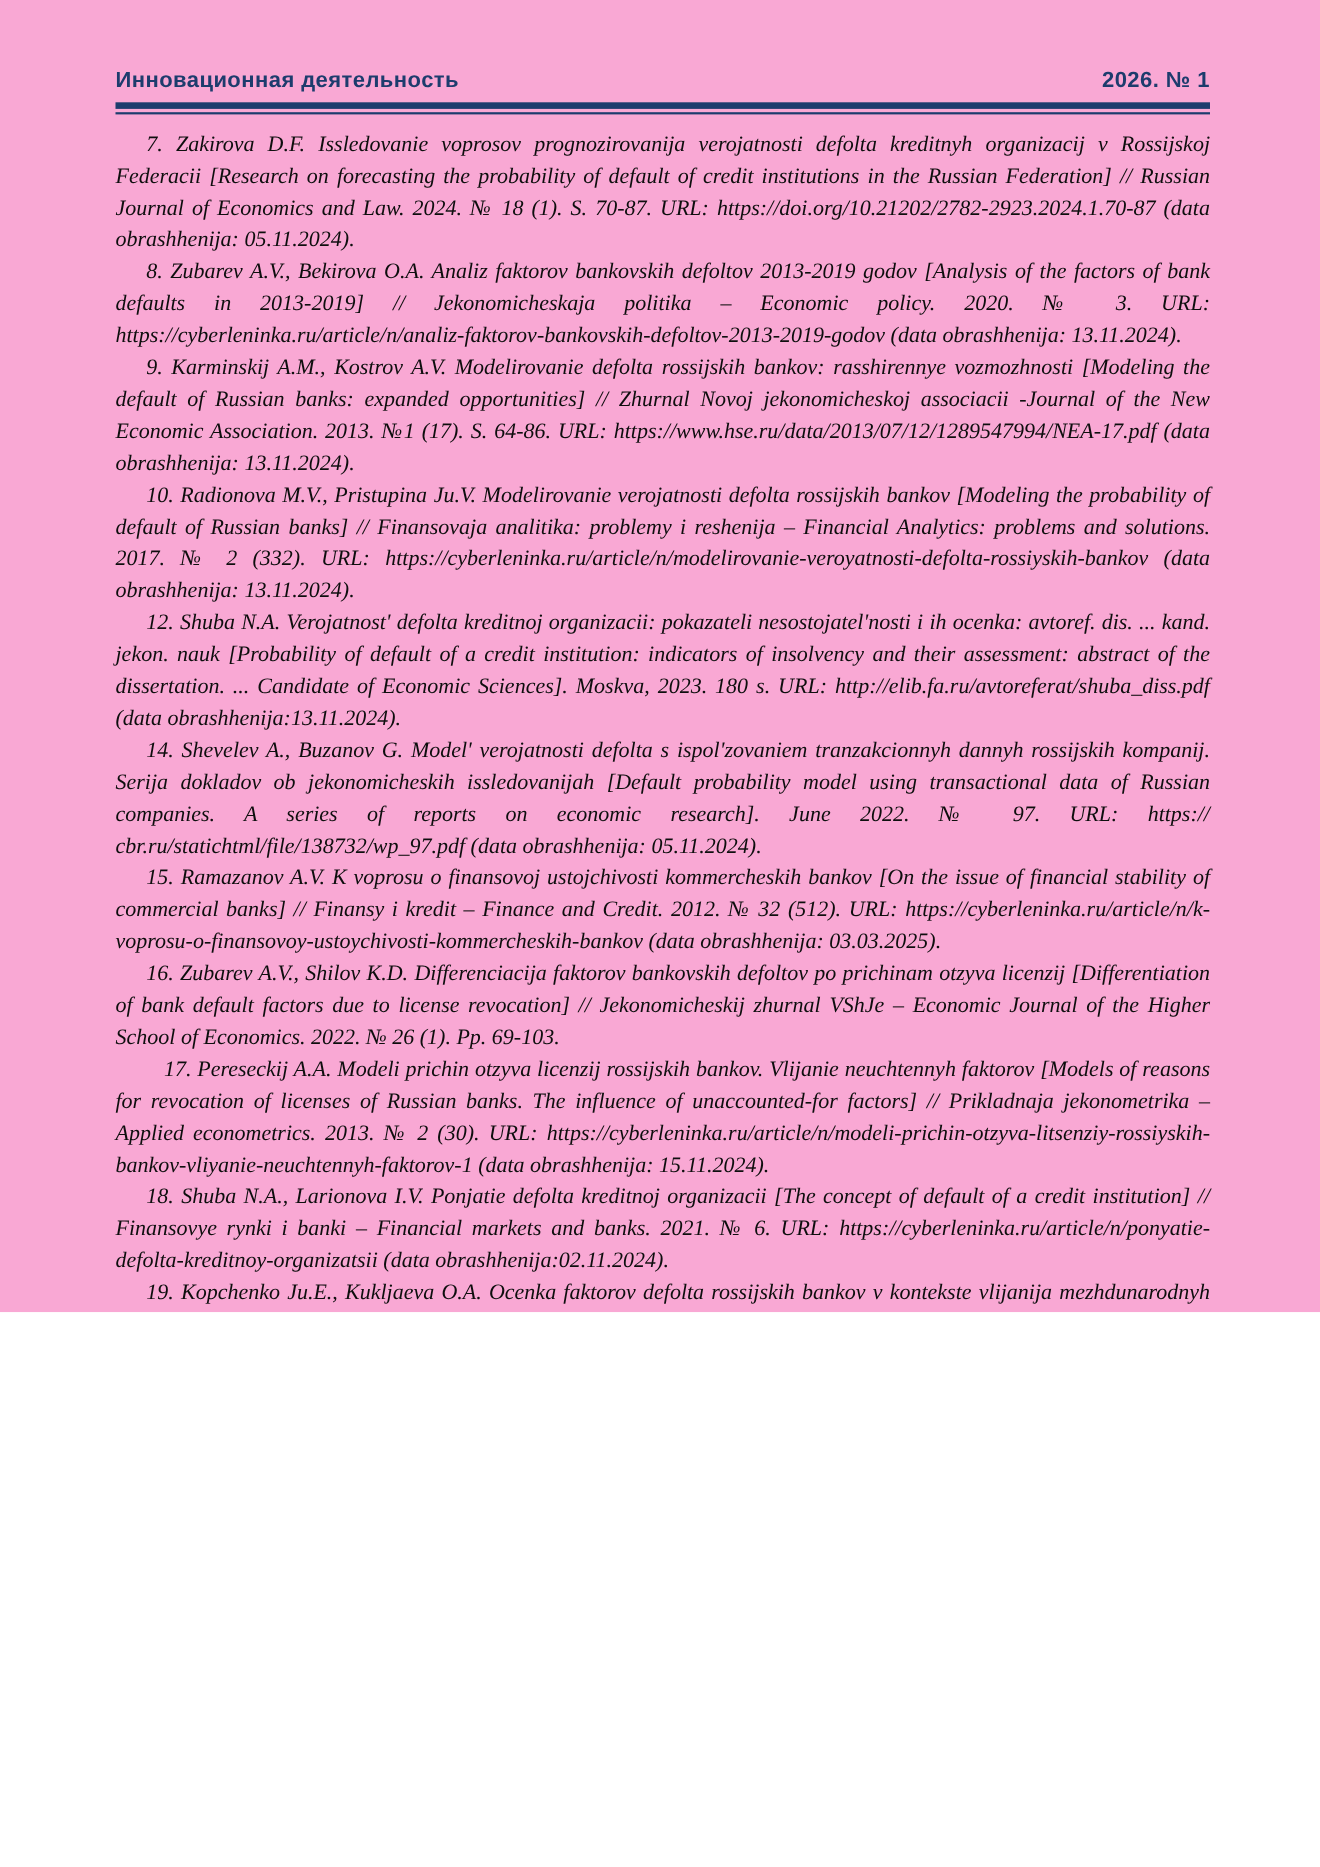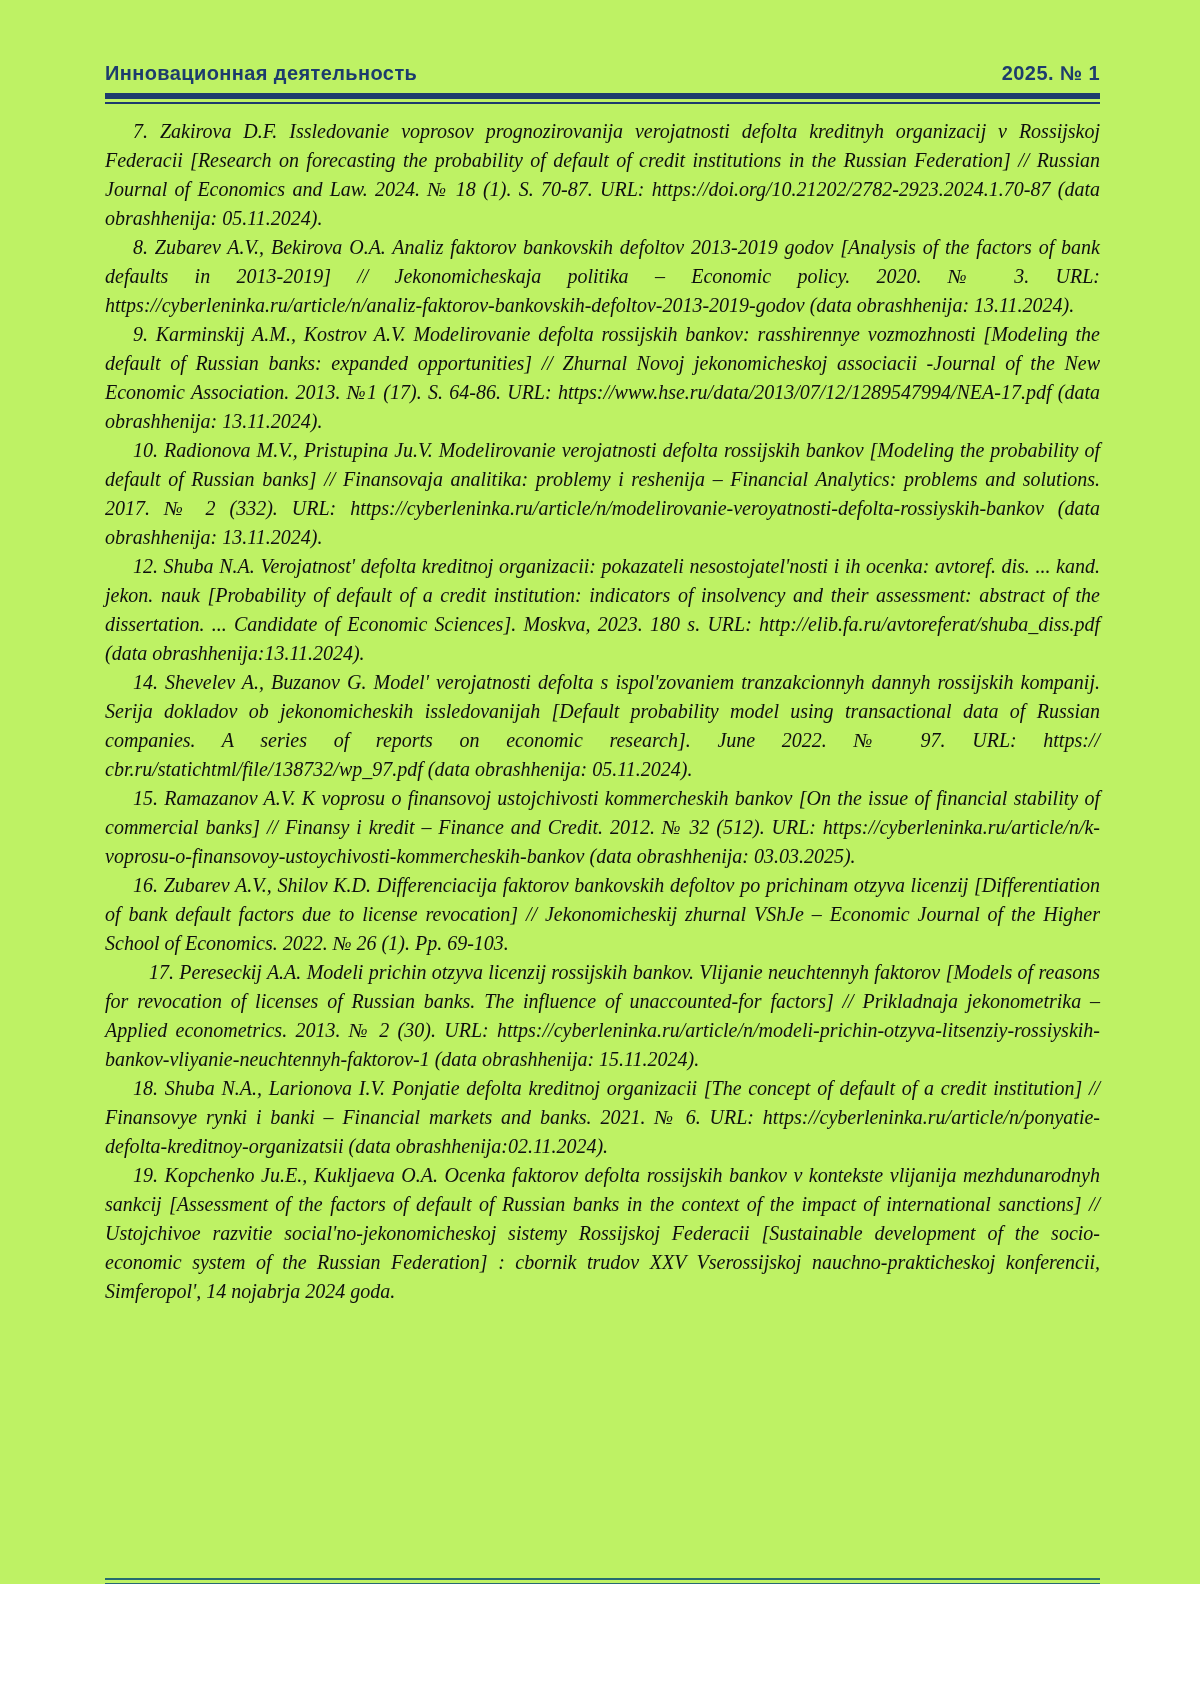--- a/index.html
+++ b/index.html
@@ -3,22 +3,22 @@
 <meta charset="utf-8">
 <style>
   html, body {
     margin: 0;
     padding: 0;
     background: #ffffff;
   }
   .page {
     position: relative;
     width: 1200px;
-    height: 1584px;
-    background: #bef264;
+    height: 1193px;
+    background: #f9a8d4;
     overflow: hidden;
     font-family: "Liberation Serif", serif;
   }
 
   
   .header {
     position: absolute;
     top: 62px;
     left: 105px;
     width: 995px;
@@ -76,21 +76,21 @@
   }
 </style>
 </head>
 <body>
 
 <div class="page">
 
   <header class="header">
     <div class="header-row">
       <span>Инновационная деятельность</span>
-      <span>2025. № 1</span>
+      <span>2026. № 1</span>
     </div>
     <div class="header-rules">
       <div class="rule-navy-thick"></div>
       <div class="rule-navy-thin"></div>
     </div>
   </header>
 
   <main class="body-text">
     <p class="ref">7. Zakirova D.F. Issledovanie voprosov prognozirovanija verojatnosti defolta kreditnyh organizacij v Rossijskoj Federacii [Research on forecasting the probability of default of credit institutions in the Russian Federation] // Russian Journal of Economics and Law. 2024. № 18 (1). S. 70-87. URL: https://doi.org/10.21202/2782-2923.2024.1.70-87 (data obrashhenija: 05.11.2024).</p>
     <p class="ref">8. Zubarev A.V., Bekirova O.A. Analiz faktorov bankovskih defoltov 2013-2019 godov [Analysis of the factors of bank defaults in 2013-2019] // Jekonomicheskaja politika – Economic policy. 2020. № 3. URL: https://cyberleninka.ru/article/n/analiz-faktorov-bankovskih-defoltov-2013-2019-godov (data obrashhenija: 13.11.2024).</p>

